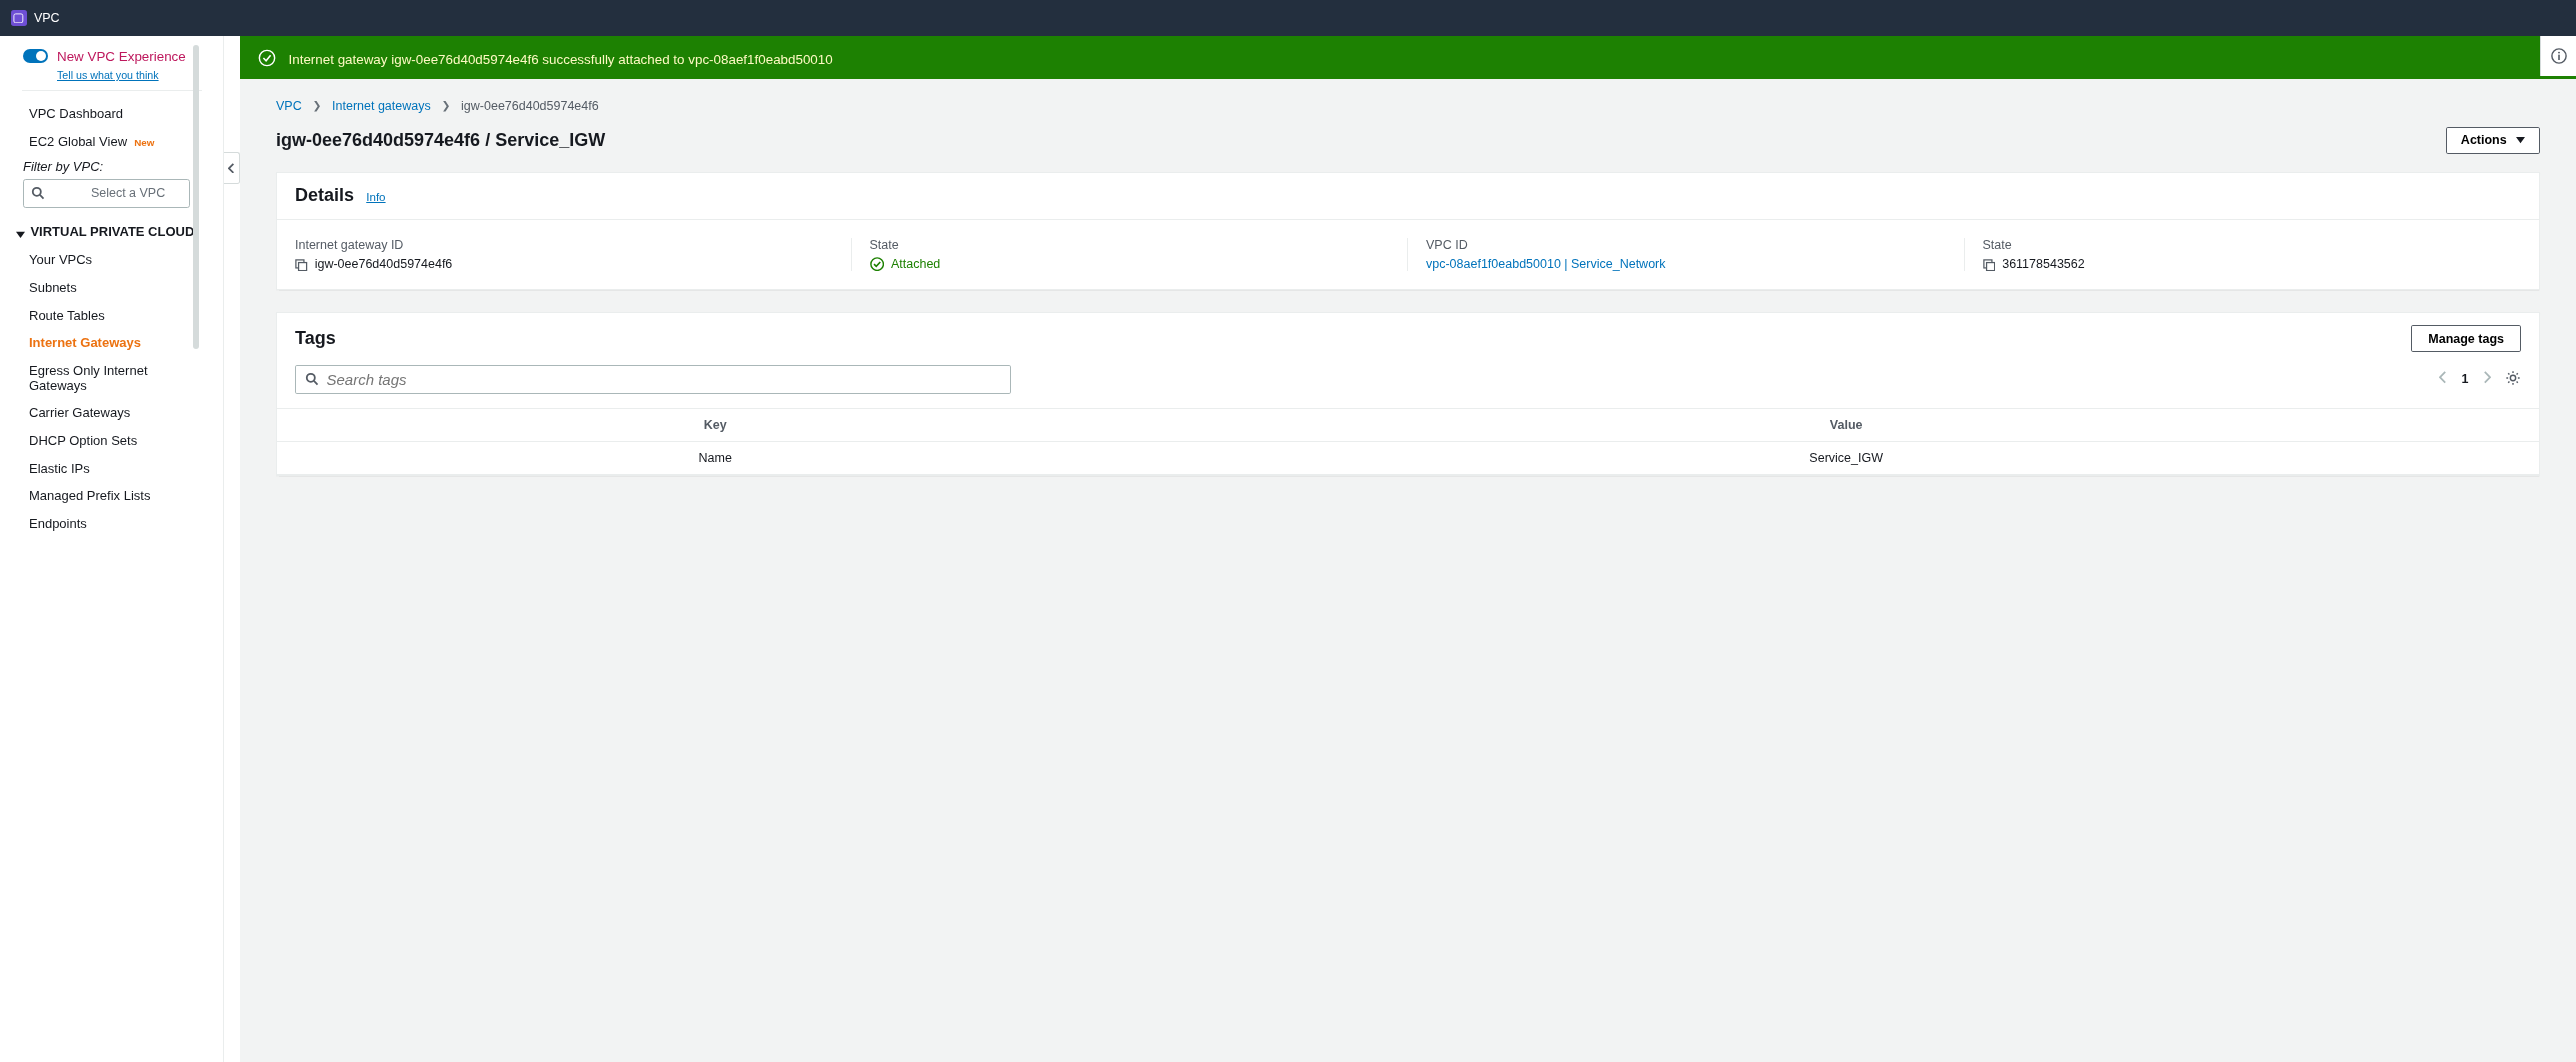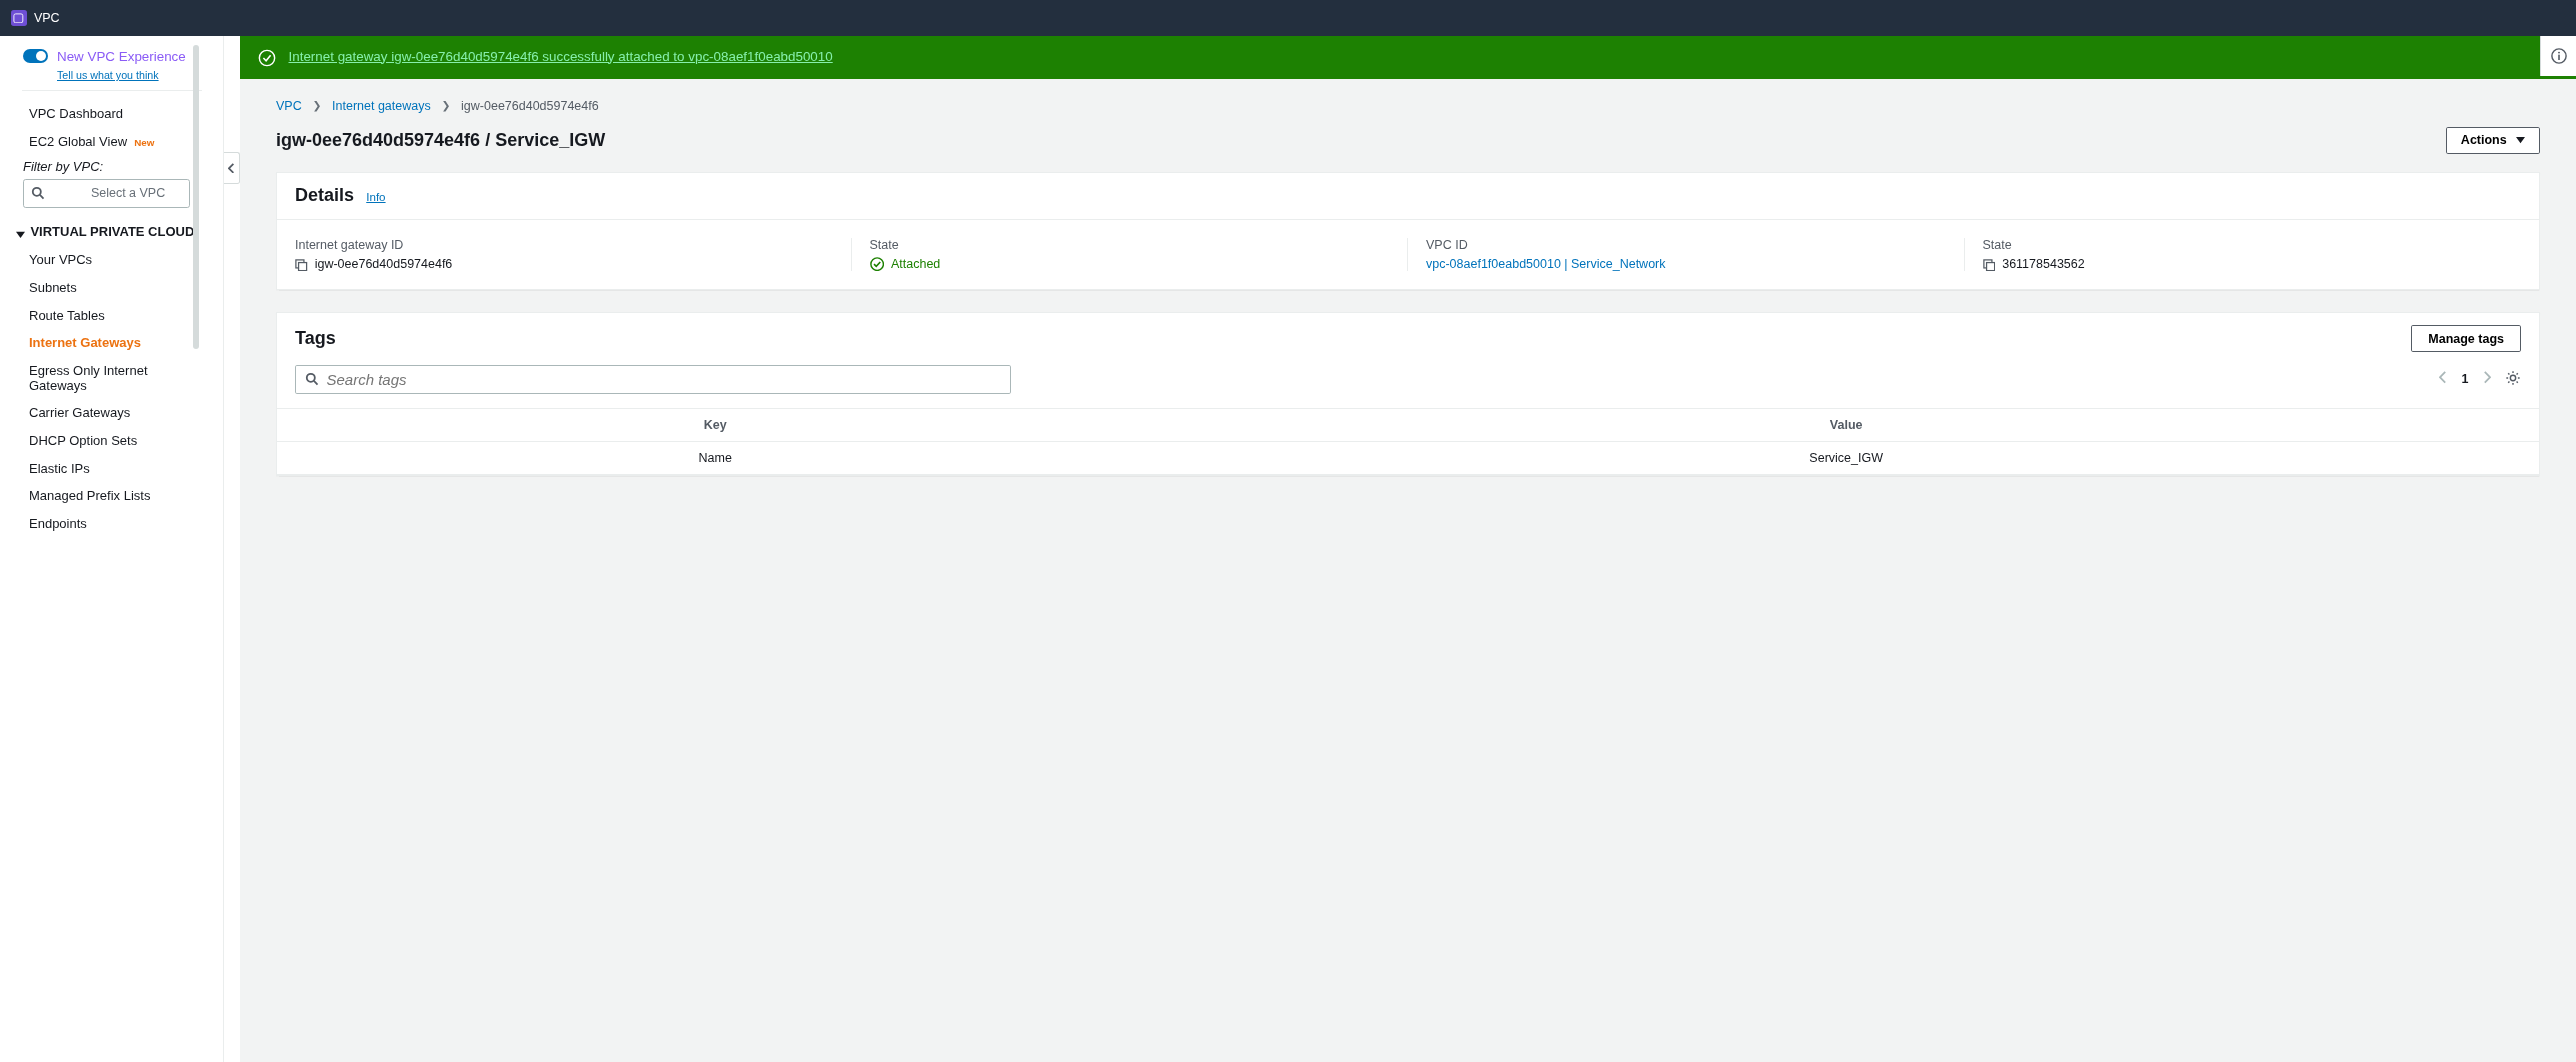--- a/index.html
+++ b/index.html
@@ -66,21 +66,21 @@
     flex-shrink: 0;
   }
   .toggle::after {
     content: "";
     position: absolute;
     width: 10.7px; height: 10.7px;
     background: #fff;
     border-radius: 50%;
     top: 1.8px; right: 1.8px;
   }
-  .sb-header-text { font-size: 13.4px; color: #8b5cf6; }
+  .sb-header-text { font-size: 13.4px; color: #be185d; }
   .sb-header-sub {
     font-size: 10.7px;
     color: #0073bb;
     margin-left: 57px;
     margin-top: 1.8px;
     margin-bottom: 9px;
     display: block;
   }
   .sb-divider { height: 0.9px; background: #eaeded; margin: 5.4px 21.5px 9px 21.5px; }
   .sb-item {
@@ -131,26 +131,25 @@
   }
 
   .main {
     flex: 1;
     background: #f2f3f3;
     position: relative;
     overflow: auto;
   }
   .banner {
     background: #1d8102;
-    color: #86efac;
-    display: flex;
-    align-items: flex-start;
+    color: #fef9c3;
+    display: flex;
+    align-items: flex-end;
     padding: 12.5px 18px;
     font-size: 13.4px;
-    text-decoration: underline;
   }
   .banner svg.check { margin-right: 12.5px; flex-shrink: 0; }
   .banner-text { flex: 1; }
   .banner-close { cursor: pointer; }
 
   .info-panel-btn {
     position: absolute;
     right: 0;
     top: 0;
     width: 36px;

